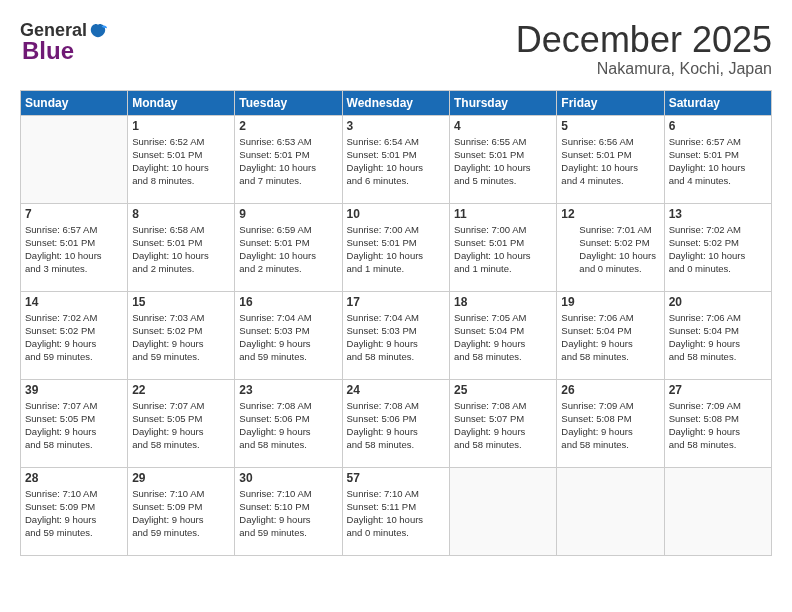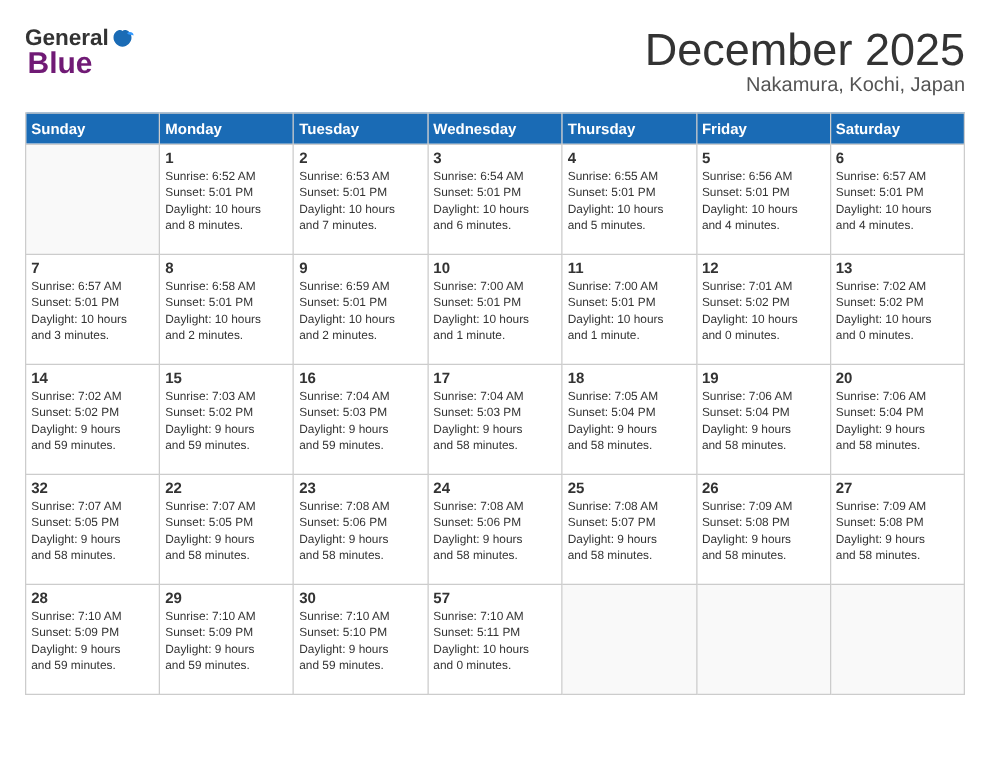--- a/index.html
+++ b/index.html
@@ -203,21 +203,21 @@
           </td>
           <td>
             <div class="day-num">11</div>
             <div class="day-info" style="white-space: pre-line;">Sunrise: 7:00 AM
 Sunset: 5:01 PM
 Daylight: 10 hours
 and 1 minute.</div>
           </td>
           <td>
             <div class="day-num">12</div>
-            <div class="day-info" style="white-space: pre-line;">Sunrise: 7:01 AM
+            <div class="day-info" style="white-space: pre-line; margin-left: 18px;">Sunrise: 7:01 AM
 Sunset: 5:02 PM
 Daylight: 10 hours
 and 0 minutes.</div>
           </td>
           <td>
             <div class="day-num">13</div>
             <div class="day-info" style="white-space: pre-line;">Sunrise: 7:02 AM
 Sunset: 5:02 PM
 Daylight: 10 hours
 and 0 minutes.</div>
@@ -269,21 +269,21 @@
           <td>
             <div class="day-num">20</div>
             <div class="day-info" style="white-space: pre-line;">Sunrise: 7:06 AM
 Sunset: 5:04 PM
 Daylight: 9 hours
 and 58 minutes.</div>
           </td>
         </tr>
         <tr class="week-row">
           <td>
-            <div class="day-num">32</div>
+            <div class="day-num">39</div>
             <div class="day-info" style="white-space: pre-line;">Sunrise: 7:07 AM
 Sunset: 5:05 PM
 Daylight: 9 hours
 and 58 minutes.</div>
           </td>
           <td>
             <div class="day-num">22</div>
             <div class="day-info" style="white-space: pre-line;">Sunrise: 7:07 AM
 Sunset: 5:05 PM
 Daylight: 9 hours

